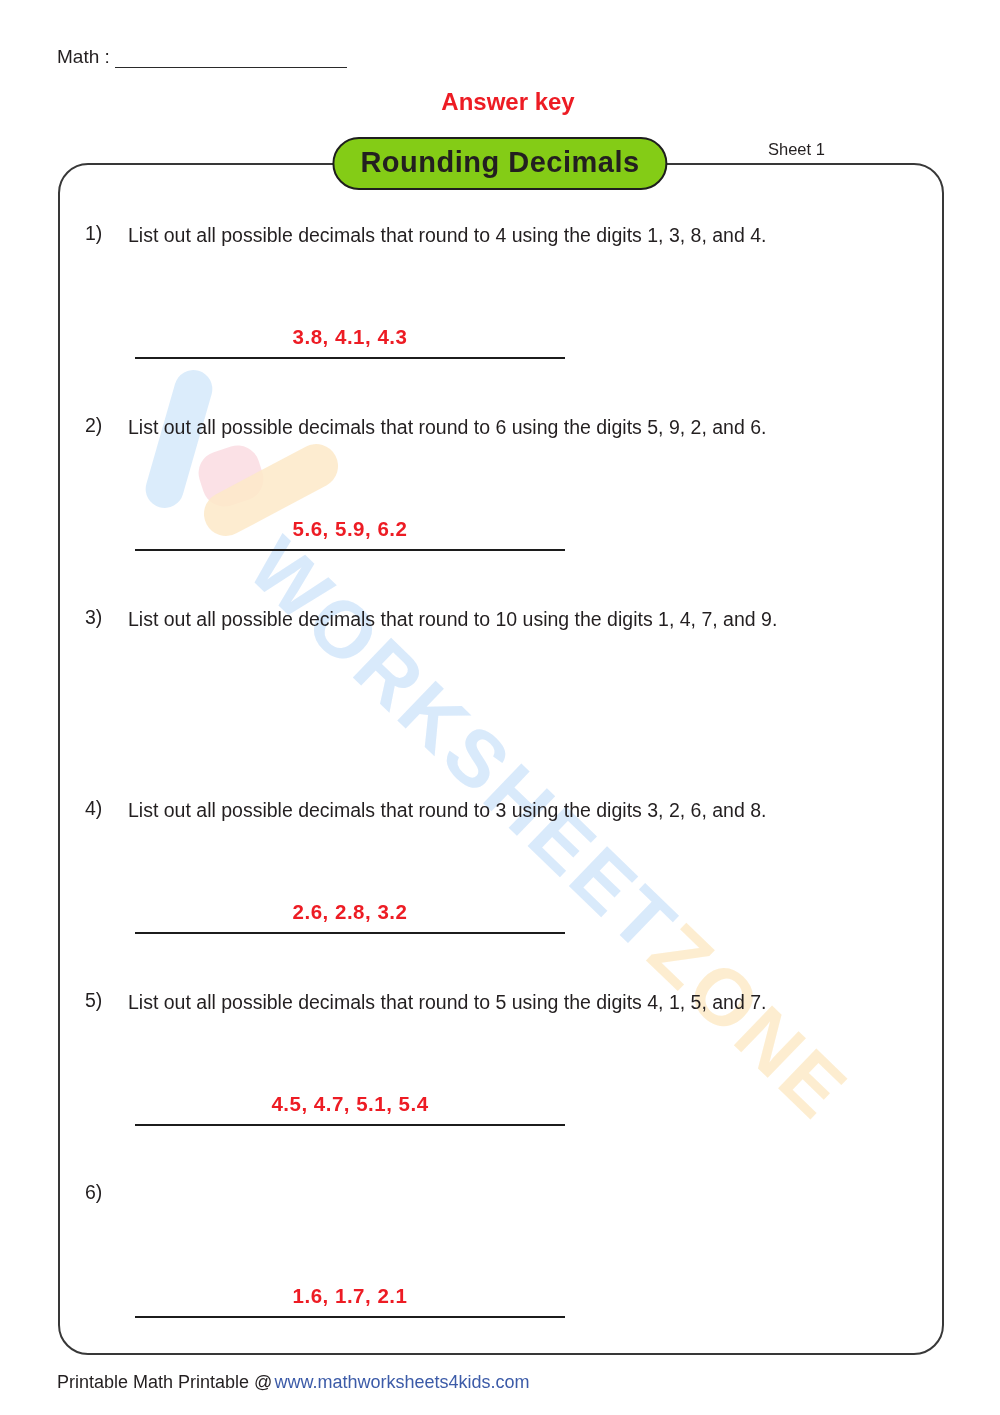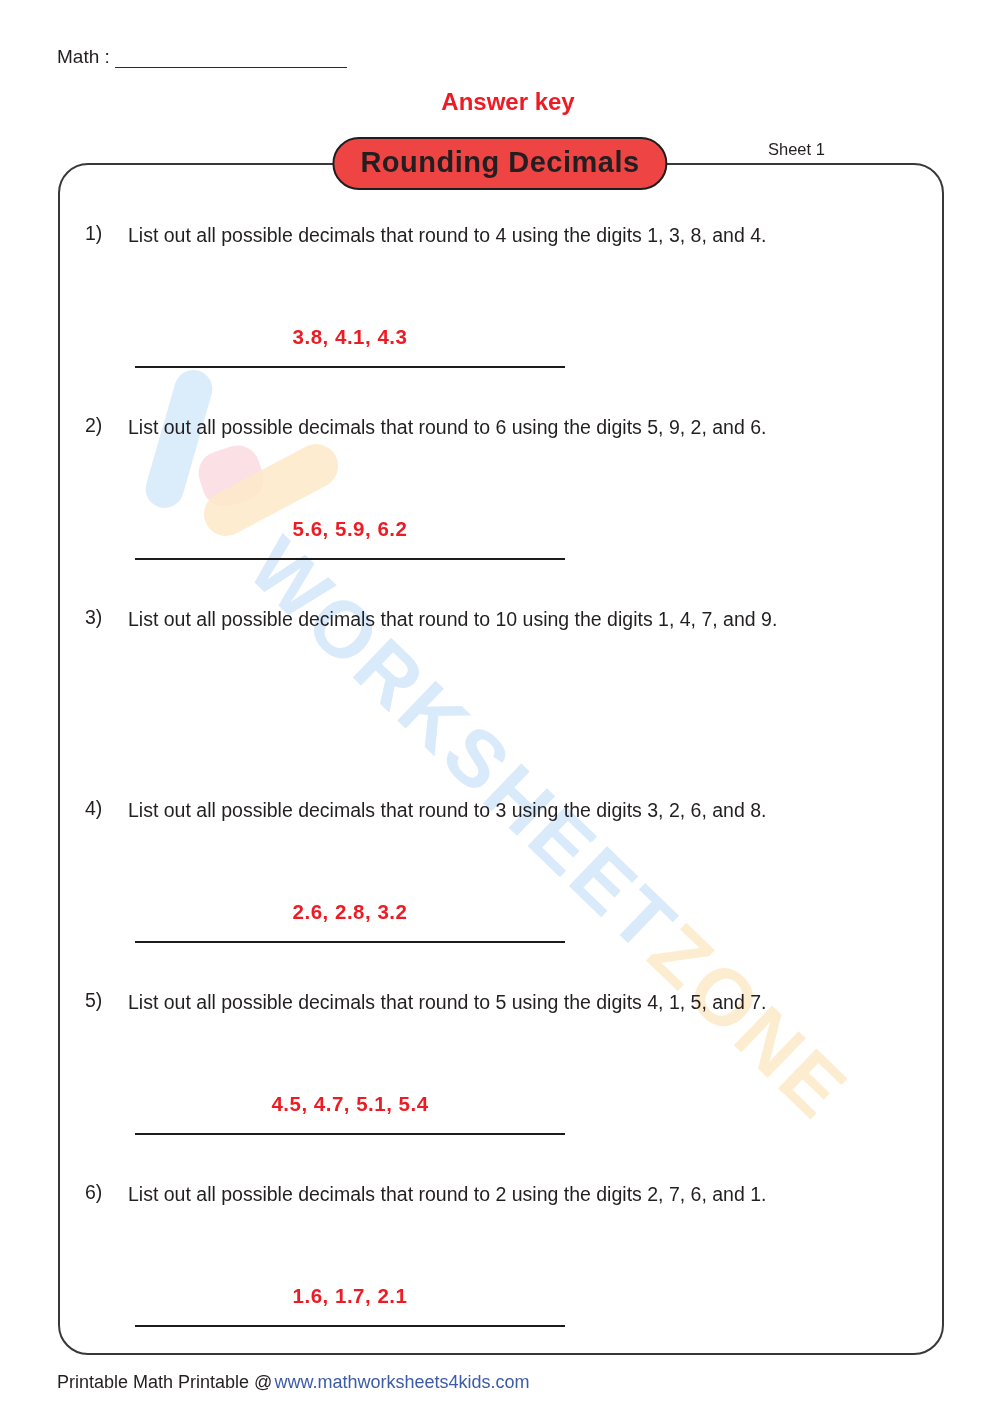--- a/index.html
+++ b/index.html
@@ -24,21 +24,21 @@
   .name-underline{
     display:inline-block;width:232px;height:19px;margin-left:5px;
     border-bottom:1.6px solid #2a2a2a;vertical-align:bottom;
   }
   .answer-key{
     position:absolute;left:8px;top:88px;width:100%;text-align:center;
     font-size:24px;font-weight:bold;color:var(--accent-red);z-index:4;
   }
   .title-box{
     position:absolute;left:50%;top:137px;transform:translateX(-50%);
-    background:#ef4444;border:2.5px solid #1e1e1e;border-radius:28px;
+    background:#84cc16;border:2.5px solid #1e1e1e;border-radius:28px;
     padding:7px 26px 9px 26px;font-size:29px;font-weight:bold;
     letter-spacing:0.5px;z-index:3;white-space:nowrap;
   }
   .sheet-label{position:absolute;left:768px;top:140px;font-size:16.5px;z-index:4;}
   
   .main-box{
     position:absolute;left:58px;top:163px;width:882px;height:1188px;
     border:2px solid #383838;border-radius:30px;z-index:1;background:transparent;
   }
   
@@ -63,21 +63,21 @@
     position:absolute;left:68px;top:108px;width:146px;height:44px;border-radius:22px;
     background:var(--logo-yellow);opacity:0.85;transform:rotate(-28deg);
   }
   
   .questions{position:absolute;left:0;top:0;width:100%;height:100%;z-index:2;}
   .question{position:absolute;left:0;width:100%;height:160px;}
   .q-num{position:absolute;left:85px;top:0;font-size:19.5px;}
   .q-text{position:absolute;left:128px;top:0;width:770px;font-size:19.5px;line-height:26px;}
   .answer-wrap{
     position:absolute;left:135px;top:102px;width:430px;text-align:center;
-    border-bottom:2px solid #1c1c1c;padding-bottom:16px;
+    border-bottom:2px solid #1c1c1c;padding-bottom:7px;
   }
   .answer-text{
     font-size:20.5px;font-weight:bold;color:var(--accent-red);
     line-height:26px;letter-spacing:0.5px;
   }
   .q1{top:222px;} .q2{top:414px;} .q3{top:606px;}
   .q4{top:797px;} .q5{top:989px;} .q6{top:1181px;}
   
   .footer{position:absolute;left:57px;top:1372px;font-size:18px;z-index:4;}
   .footer-link{color:var(--link-blue);text-decoration:none;margin-left:2px;cursor:pointer;}
@@ -142,21 +142,20 @@
     <div class="question q5">
       <span class="q-num">5)</span>
       <span class="q-text">List out all possible decimals that round to 5 using the digits 4, 1, 5, and 7.</span>
       <div class="answer-wrap">
         <span class="answer-text">4.5, 4.7, 5.1, 5.4</span>
       </div>
     </div>
 
     <div class="question q6">
       <span class="q-num">6)</span>
-      <span class="q-text">List out all possible decimals that round to 2 using the digits 2, 7, 6, and 1.</span>
       <div class="answer-wrap">
         <span class="answer-text">1.6, 1.7, 2.1</span>
       </div>
     </div>
   </div>
 
   <div class="footer">
     <span>Printable Math Printable @</span><a class="footer-link">www.mathworksheets4kids.com</a>
   </div>
 

